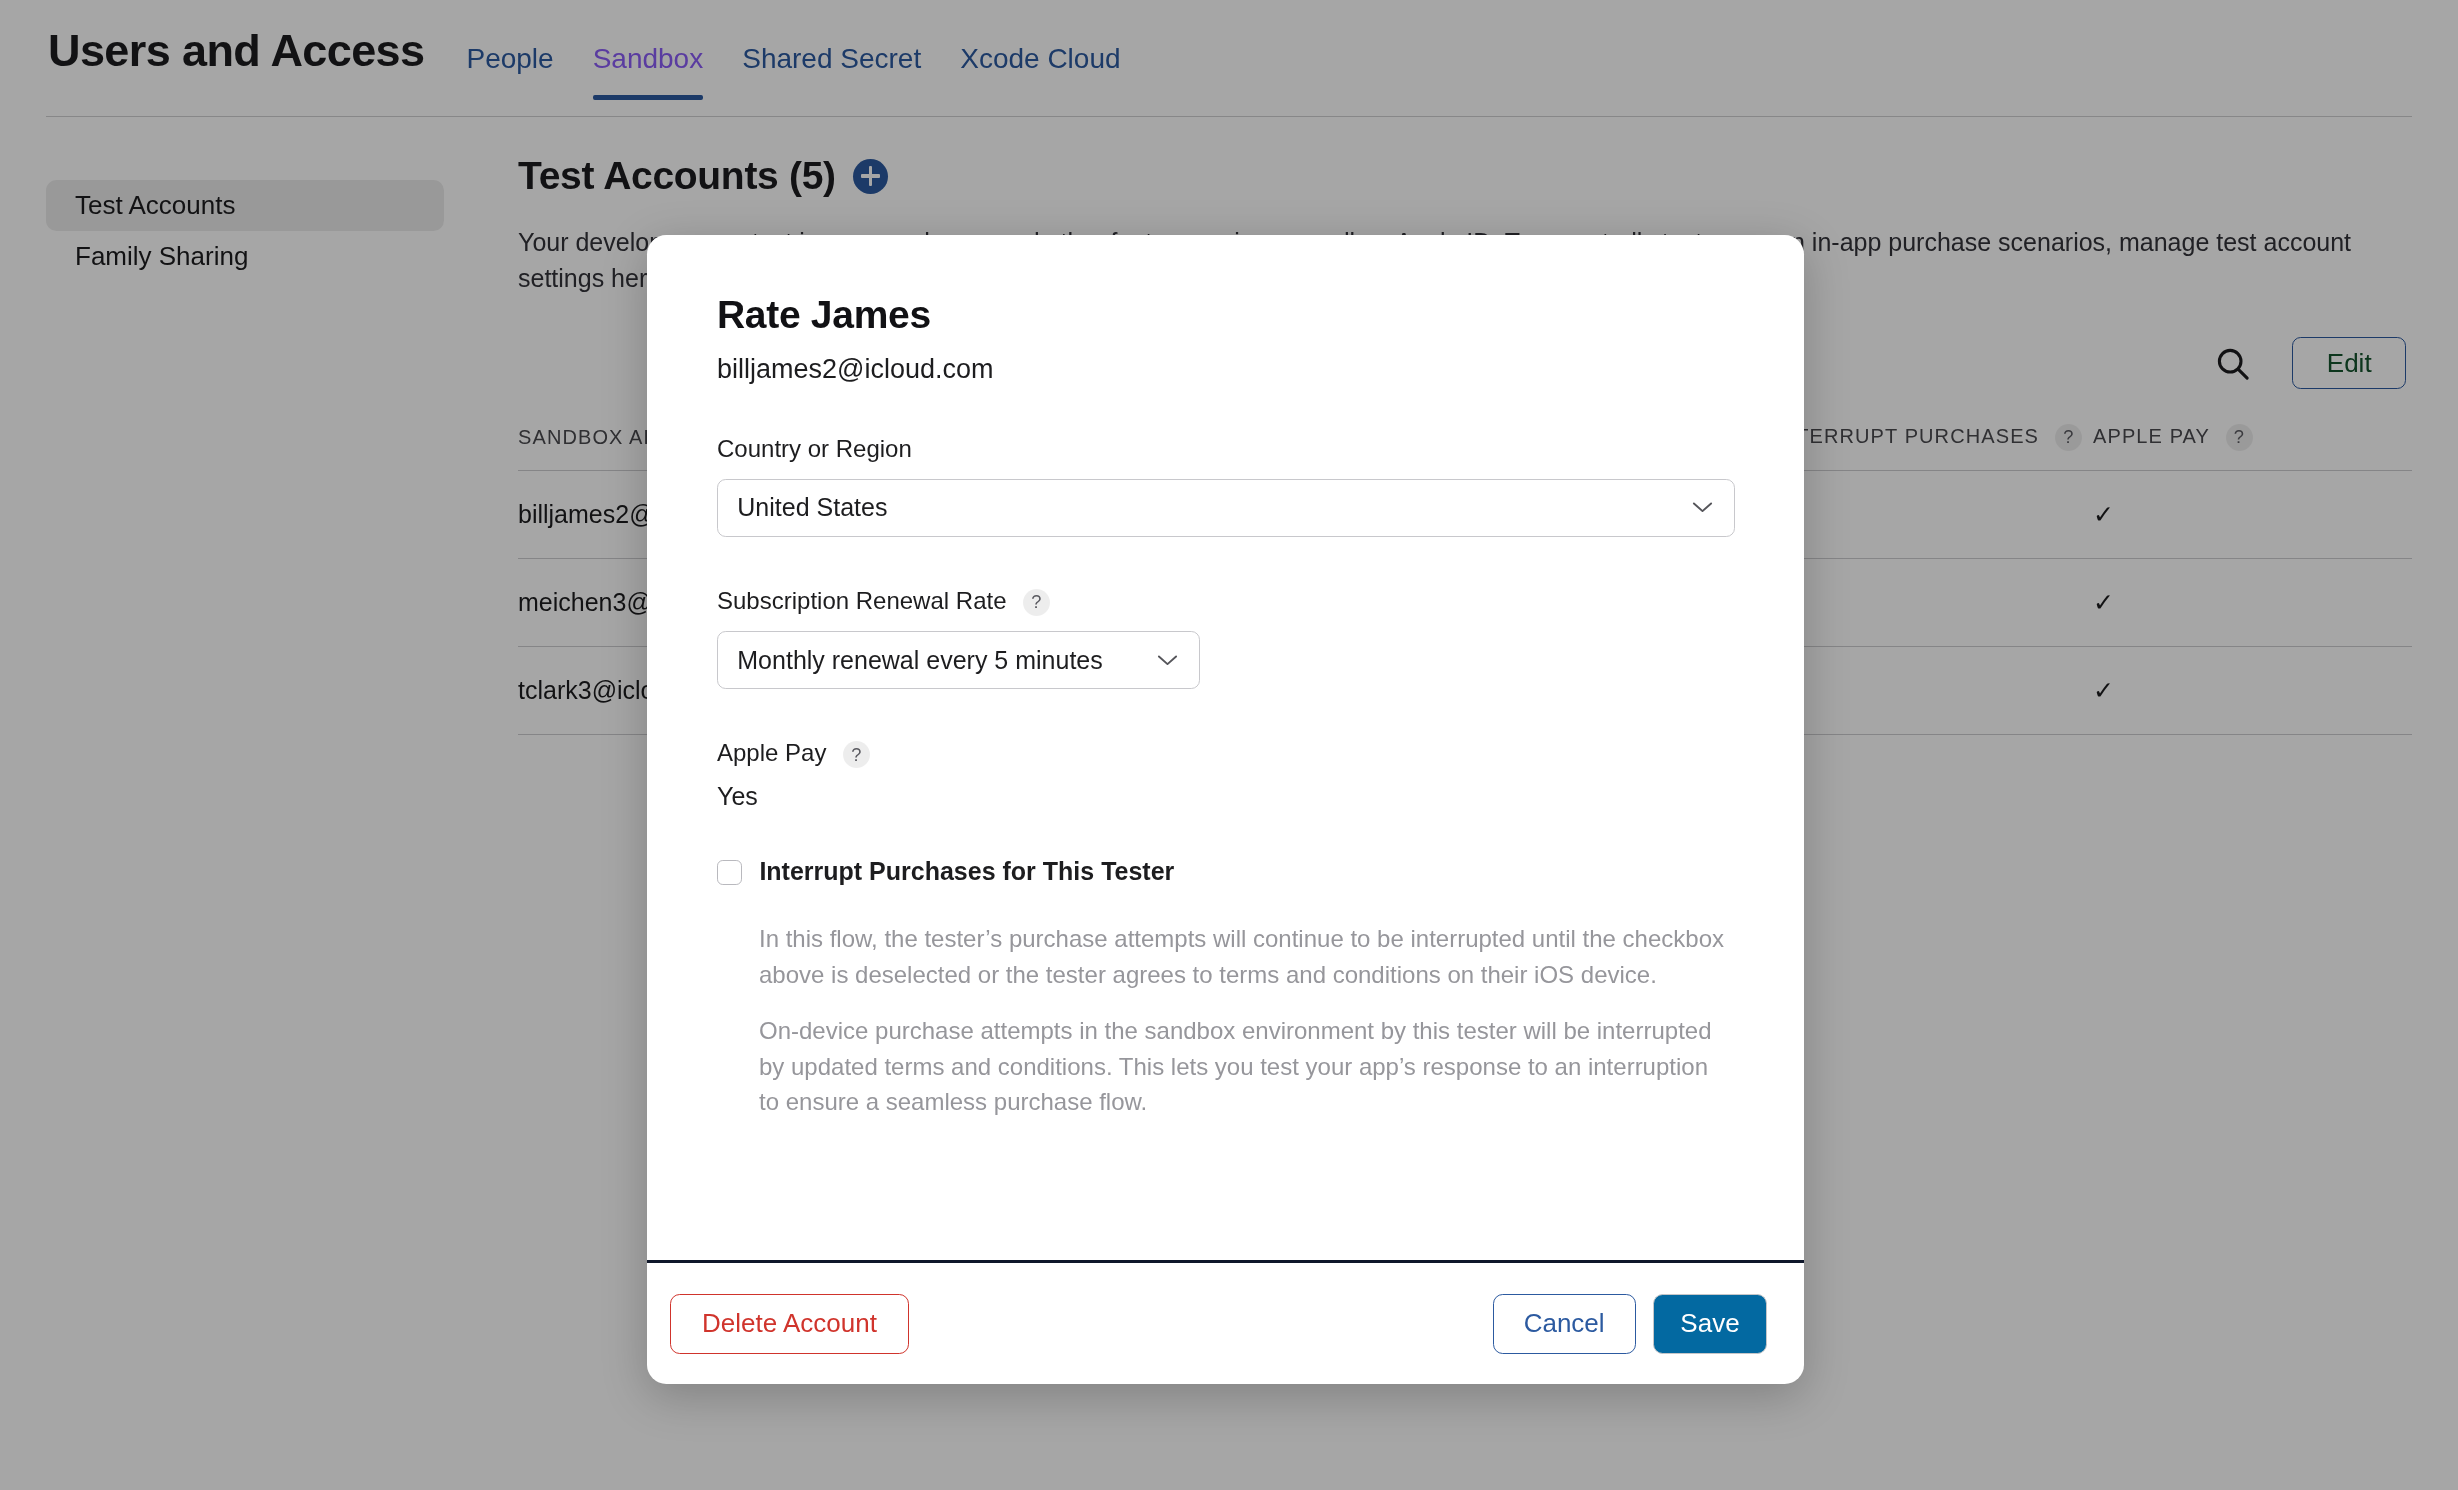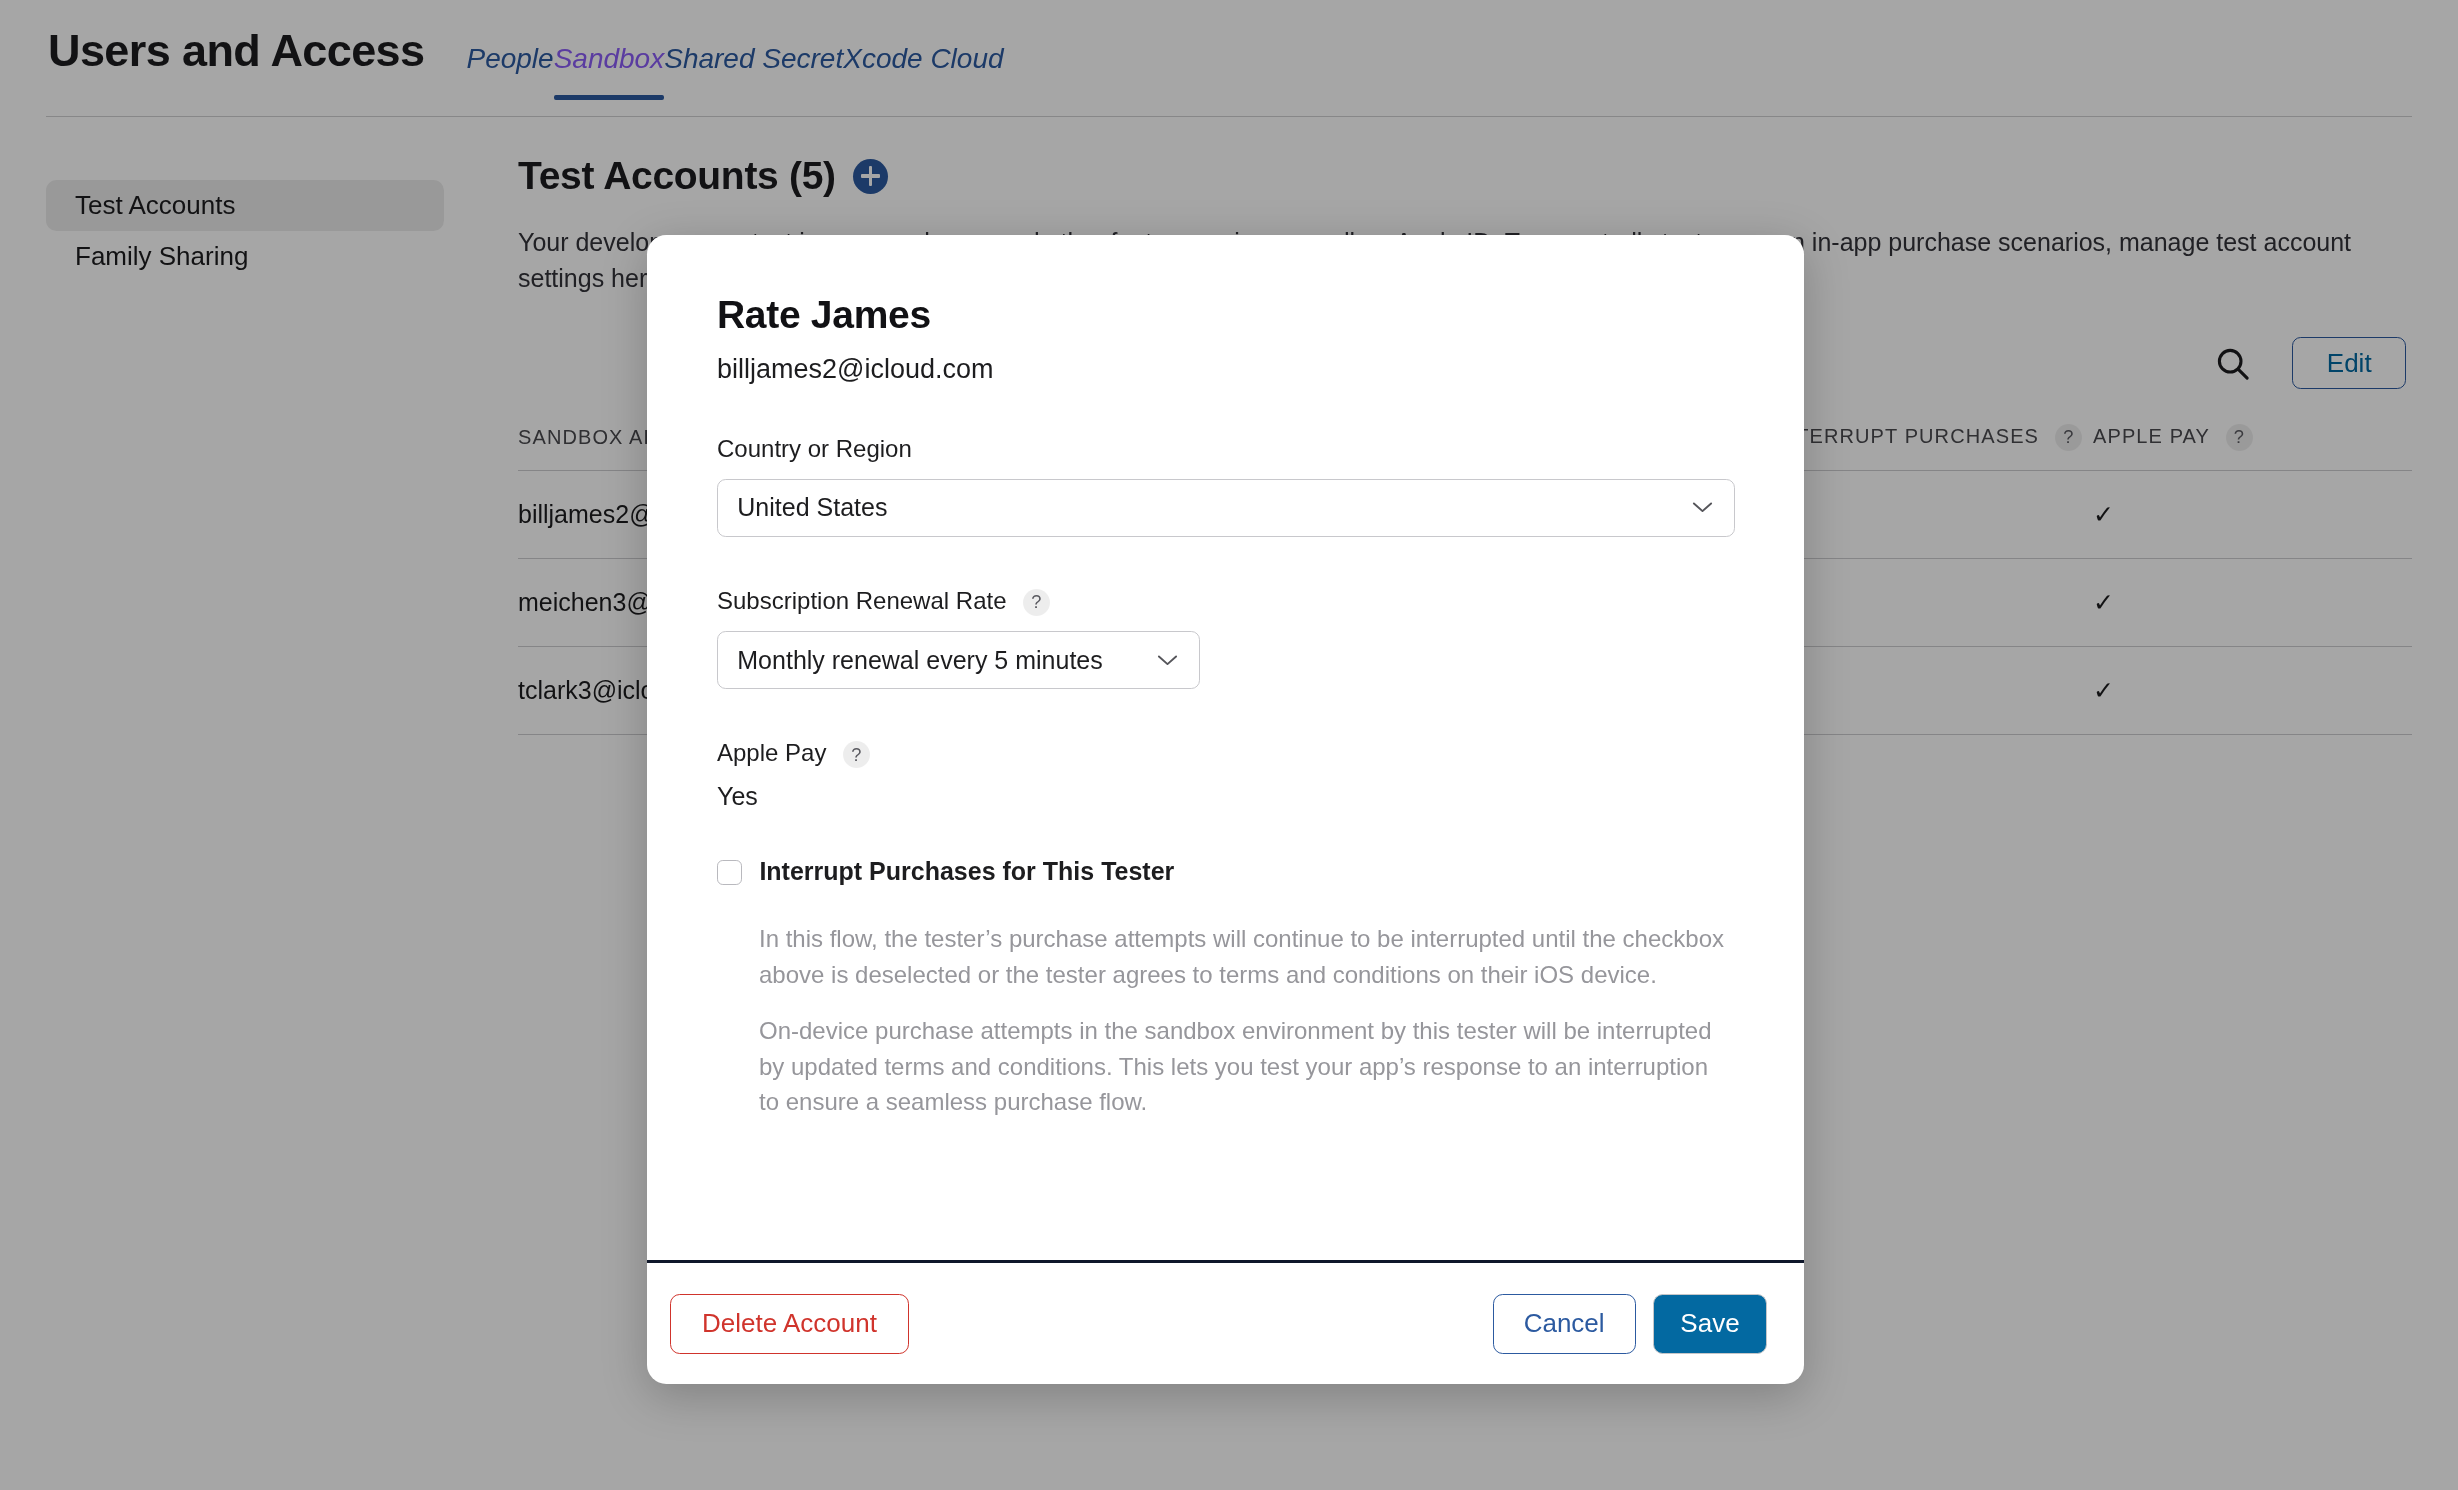--- a/index.html
+++ b/index.html
@@ -18,21 +18,21 @@
   
   .header-row {
     position: absolute;
     left: 48px; top: 25px;
     display: flex; align-items: baseline; gap: 42px;
   }
   .page-title {
     font-size: 45px; font-weight: 700; color: #1d1d1f;
     letter-spacing: -0.6px; white-space: nowrap;
   }
-  .tabs { display: flex; align-items: flex-end; position: relative; top: 1.9px; font-style: italic;}
+  .tabs { display: flex; align-items: flex-end; gap: 39px; position: relative; top: 1.9px;}
   .tab {
     font-size: 28px; color: #2c5aa0; white-space: nowrap;
     padding-bottom: 25px; position: relative; cursor: pointer;
   }
   .tab.active { color: #8b5cf6; }
   .tab.active::after {
     content: ""; position: absolute; left: 0; right: 0; bottom: 0;
     height: 4.8px; background: #2c5aa0; border-radius: 1.9px;
   }
   .header-rule {
@@ -64,21 +64,21 @@
     margin-top: 27px; font-size: 25px; line-height: 1.42;
     color: #33333a; max-width: 1849px;
   }
   .toolbar {
     margin-top: 41px; display: flex; align-items: center;
     justify-content: flex-end; gap: 41px; padding-right: 5.8px;
   }
   .search-icon { width: 37px; height: 37px; cursor: pointer; }
   .edit-btn {
     min-width: 114px; height: 52px; border: 1.9px solid #2c5aa0;
-    border-radius: 8.7px; color: #0369a1; font-size: 26px;
+    border-radius: 8.7px; color: #14532d; font-size: 26px;
     display: flex; align-items: center; justify-content: center;
     cursor: pointer; background: transparent;
   }
   
   table.accounts { width: 100%; border-collapse: collapse; margin-top: 21px; }
   table.accounts th {
     text-align: left; font-size: 20px; font-weight: 400;
     letter-spacing: 1.1px; color: #4a4a4f; padding: 13.5px 0 19.3px 0;
     border-bottom: 1px solid #cdcdcf; white-space: nowrap;
   }

